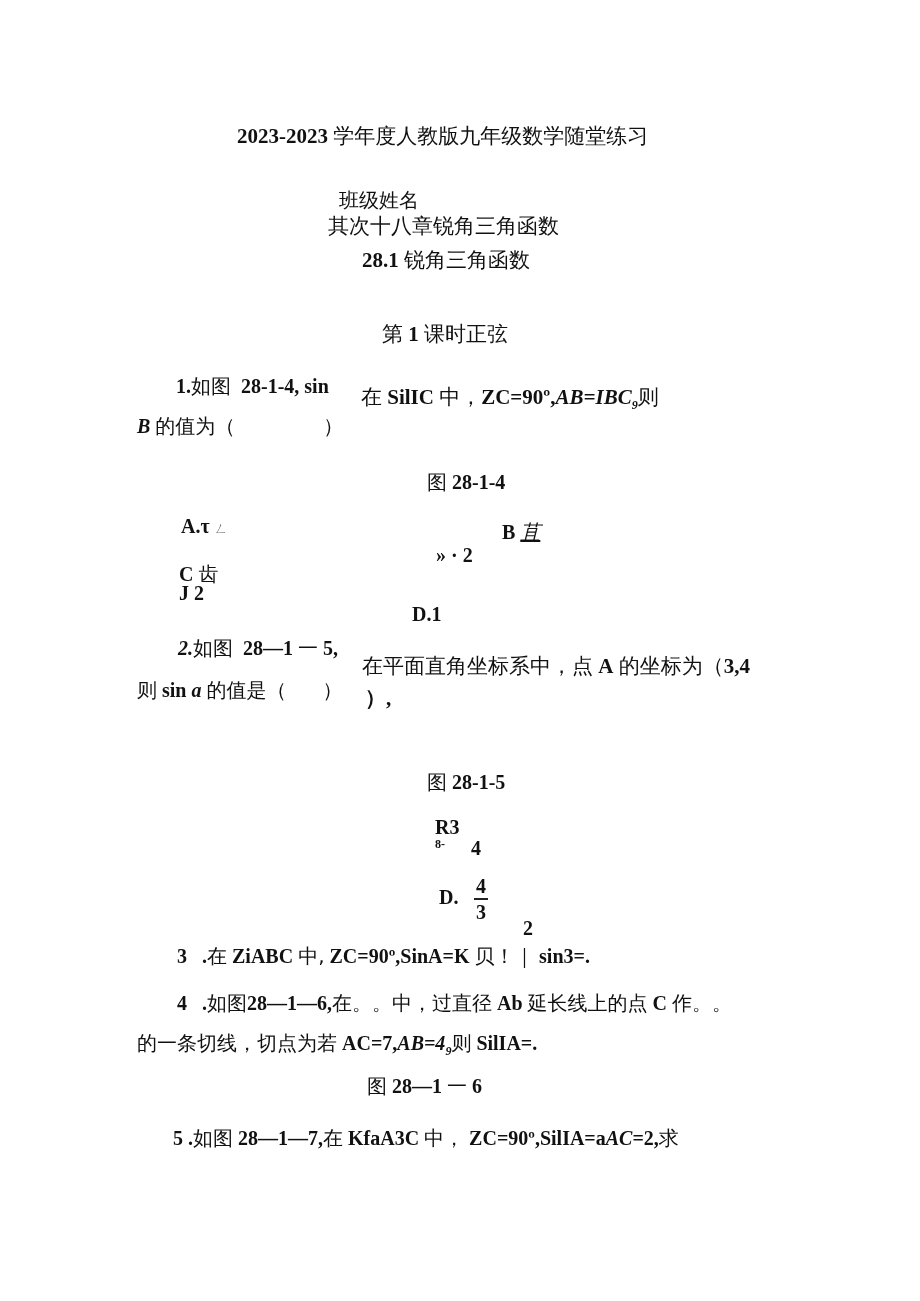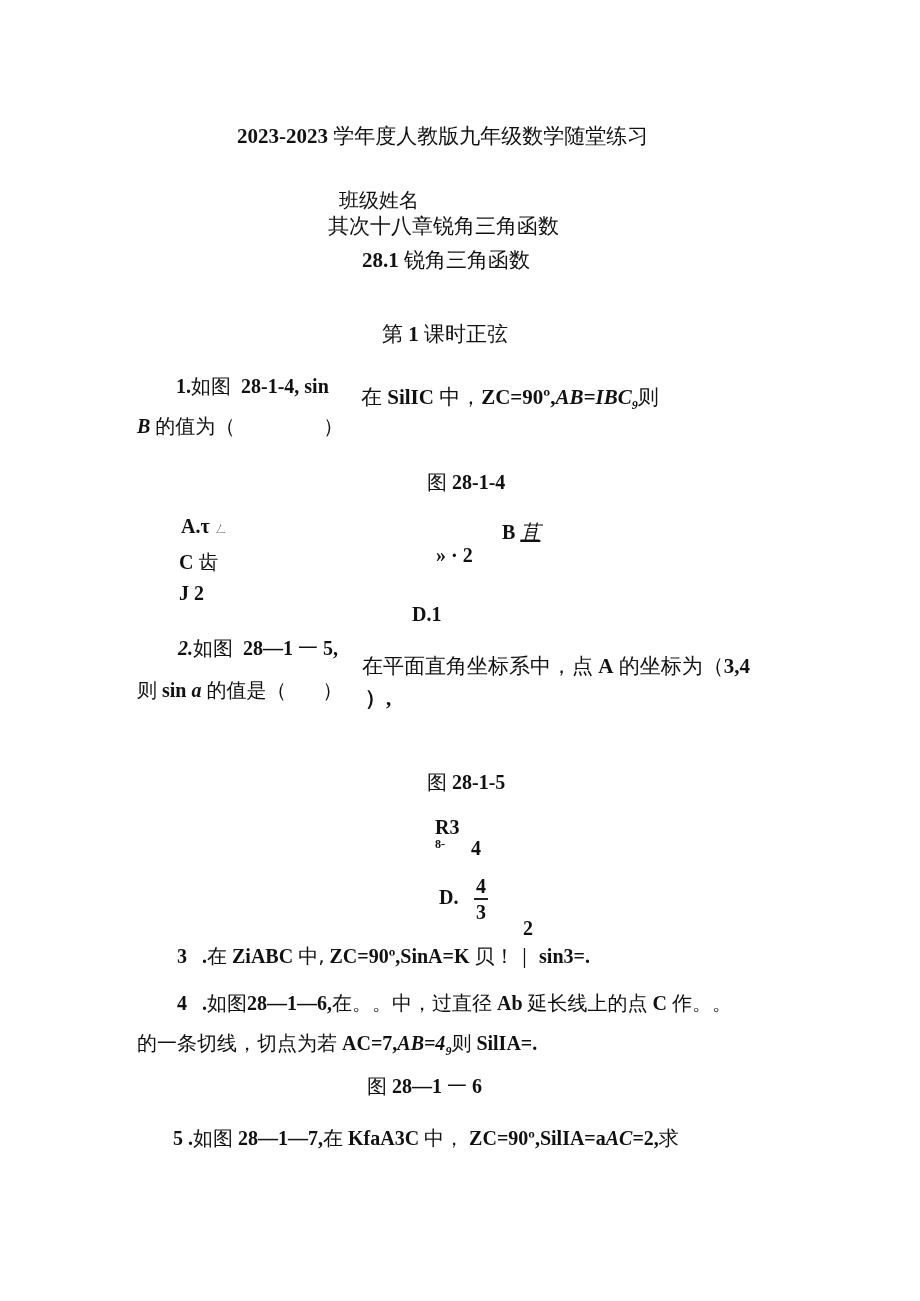--- a/index.html
+++ b/index.html
@@ -84,21 +84,21 @@
 
   <div class="abs t20" style="left:181px; top:516px;">
     <span class="b">A.τ</span>
     <span class="cn small" style="color:#555;">ㄥ</span>
   </div>
   <div class="abs t20" style="left:461px; top:522px;margin-left:41px;">
     <span class="b">B</span>
     <span class="cn i underline">苴</span>
   </div>
   <div class="abs t20 b" style="left:436px; top:545px;">» · 2</div>
-  <div class="abs t20" style="left:179px; top:552px;">
+  <div class="abs t20" style="left:179px; top:564px;">
     <span class="b">C</span>
     <span class="cn">齿</span>
   </div>
   <div class="abs t20 b" style="left:179px; top:583px;text-align:right;">J 2</div>
   <div class="abs t20 b" style="left:412px; top:604px;">D.1</div>
 </div>
 
 <div>
   <div class="abs t20" style="left:178px; top:638px;">
     <span class="b i">2.</span><span class="cn">如图</span>&nbsp;&nbsp;<span class="b">28—1</span>

